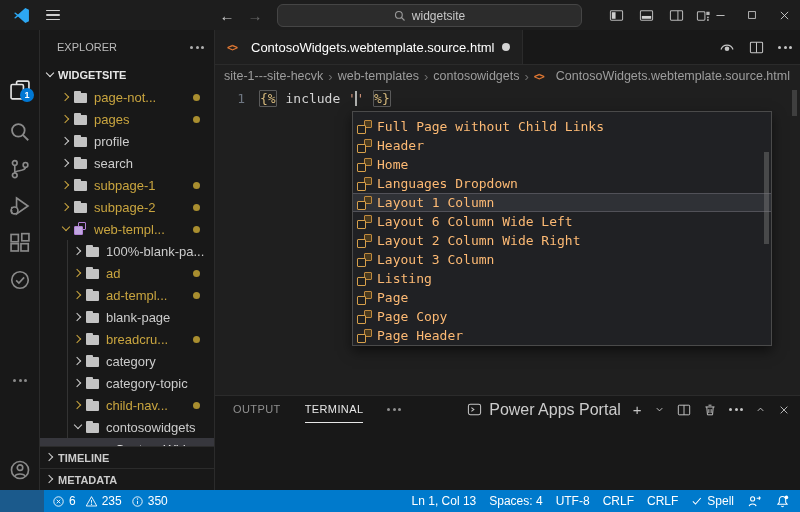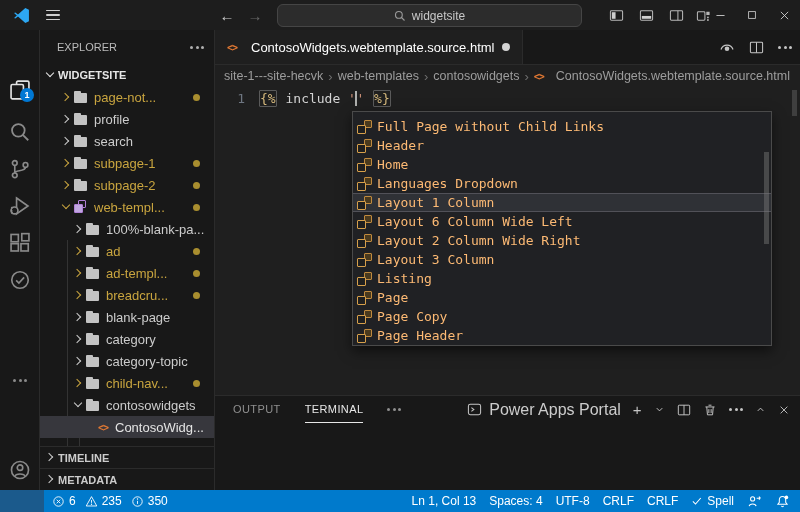--- a/index.html
+++ b/index.html
@@ -253,20 +253,26 @@
     <div class="tree">
       <div class="guide" style="left:27px;top:154px;height:214px"></div>
       <div class="guide" style="left:39px;top:352px;height:16px"></div>
 
       <div class="trow l1 mod">
           <span class="chev"></span>
           <span class="ficon"></span>
           <span class="lbl">page-not...</span>
           <span class="dot"></span>
         </div>
+      <div class="trow l1 mod">
+          <span class="chev"></span>
+          <span class="ficon"></span>
+          <span class="lbl">pages</span>
+          <span class="dot"></span>
+        </div>
       <div class="trow l1">
           <span class="chev"></span>
           <span class="ficon"></span>
           <span class="lbl">profile</span>
         </div>
       <div class="trow l1">
           <span class="chev"></span>
           <span class="ficon"></span>
           <span class="lbl">search</span>
         </div>
@@ -298,30 +304,30 @@
           <span class="ficon"></span>
           <span class="lbl">ad</span>
           <span class="dot"></span>
         </div>
       <div class="trow l2 mod">
           <span class="chev"></span>
           <span class="ficon"></span>
           <span class="lbl">ad-templ...</span>
           <span class="dot"></span>
         </div>
+      <div class="trow l2">
+          <span class="chev"></span>
+          <span class="ficon"></span>
+          <span class="lbl">blank-page</span>
+        </div>
       <div class="trow l2 mod">
           <span class="chev"></span>
           <span class="ficon"></span>
           <span class="lbl">breadcru...</span>
           <span class="dot"></span>
-        </div>
-      <div class="trow l2">
-          <span class="chev"></span>
-          <span class="ficon"></span>
-          <span class="lbl">blank-page</span>
         </div>
       <div class="trow l2">
           <span class="chev"></span>
           <span class="ficon"></span>
           <span class="lbl">category</span>
         </div>
       <div class="trow l2">
           <span class="chev"></span>
           <span class="ficon"></span>
           <span class="lbl">category-topic</span>

